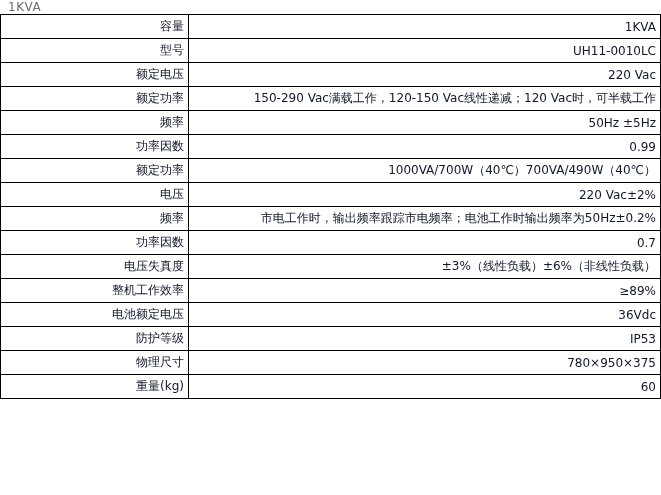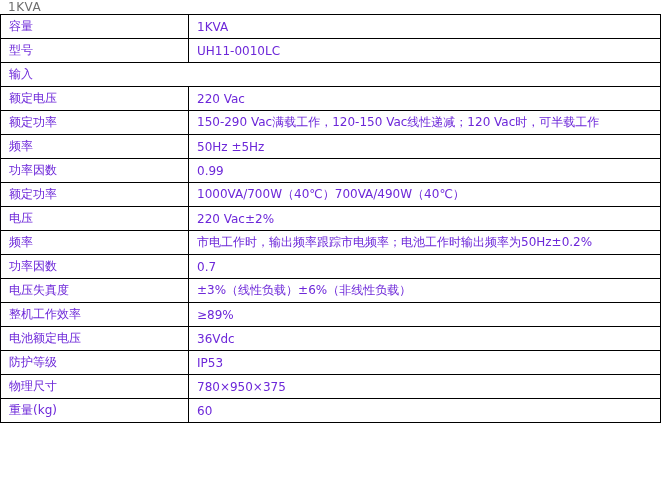--- a/index.html
+++ b/index.html
@@ -26,27 +26,28 @@
   }
   table.spec-table {
     border-collapse: collapse;
     table-layout: fixed;
     width: 661px;
     border: 1px solid #000000;
   }
   table.spec-table td {
     height: 23px;
     font-size: 12px;
-    color: #6d28d9;
+    color: #0f172a;
     padding: 0 4px 0 8px;
     vertical-align: middle;
     border-top: 1px solid #000000;
     border-bottom: 1px solid #000000;
     white-space: nowrap;
     overflow: hidden;
+    text-align: right;
   }
   td.label-cell {
     width: 175px;
     border-right: 1px solid #000000;
   }
   td.section-cell {
     
   }
 </style>
 </head>
@@ -57,23 +58,20 @@
 
   <table class="spec-table">
     <tbody id="spec-table-body">
         <tr>
           <td class="label-cell">容量</td>
           <td class="value-cell">1KVA</td>
         </tr>
         <tr>
           <td class="label-cell">型号</td>
           <td class="value-cell">UH11-0010LC</td>
-        </tr>
-        <tr>
-          <td class="section-cell" colspan="2">输入</td>
         </tr>
         <tr>
           <td class="label-cell">额定电压</td>
           <td class="value-cell">220 Vac</td>
         </tr>
         <tr>
           <td class="label-cell">额定功率</td>
           <td class="value-cell">150-290 Vac满载工作，120-150 Vac线性递减；120 Vac时，可半载工作</td>
         </tr>
         <tr>

